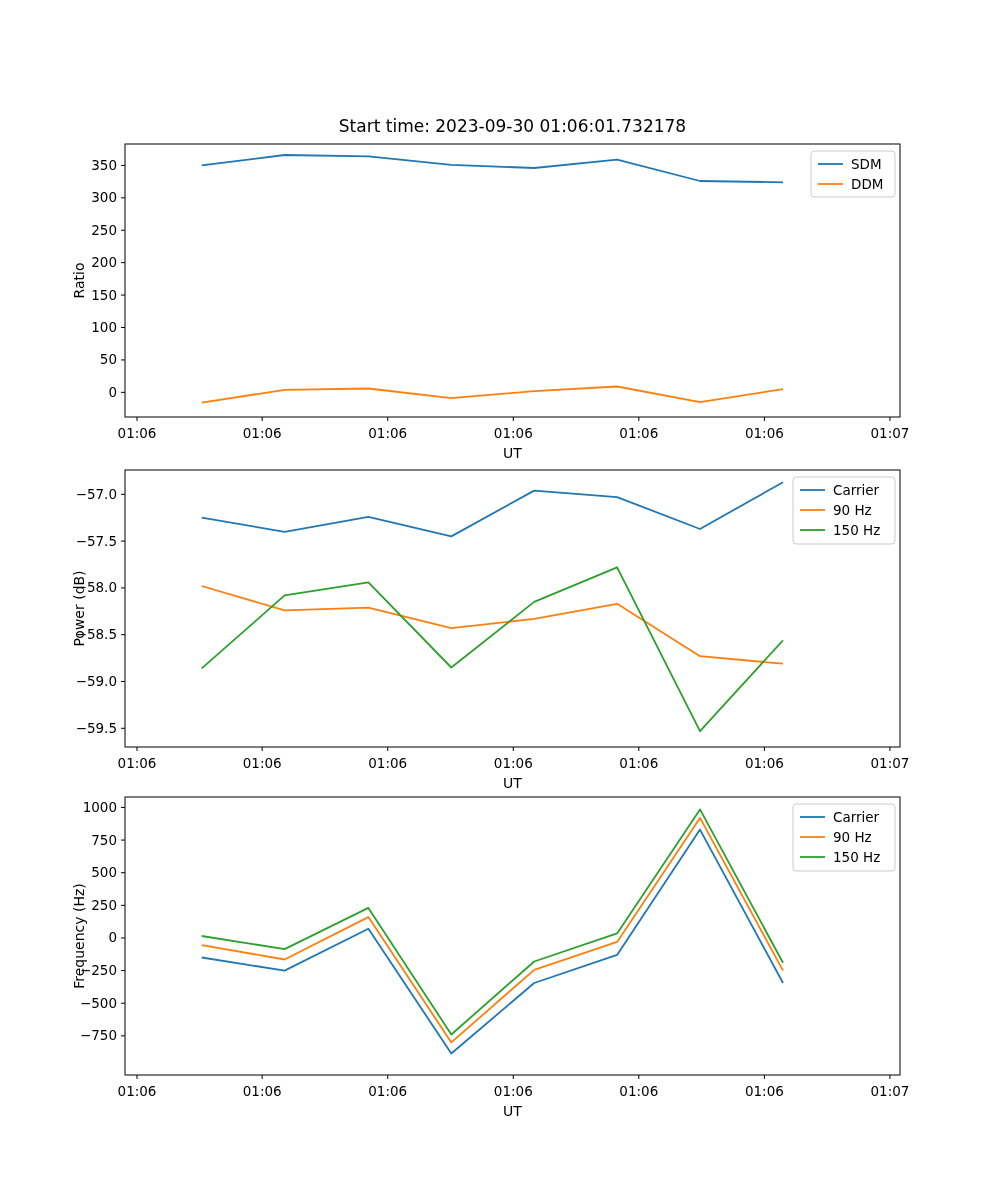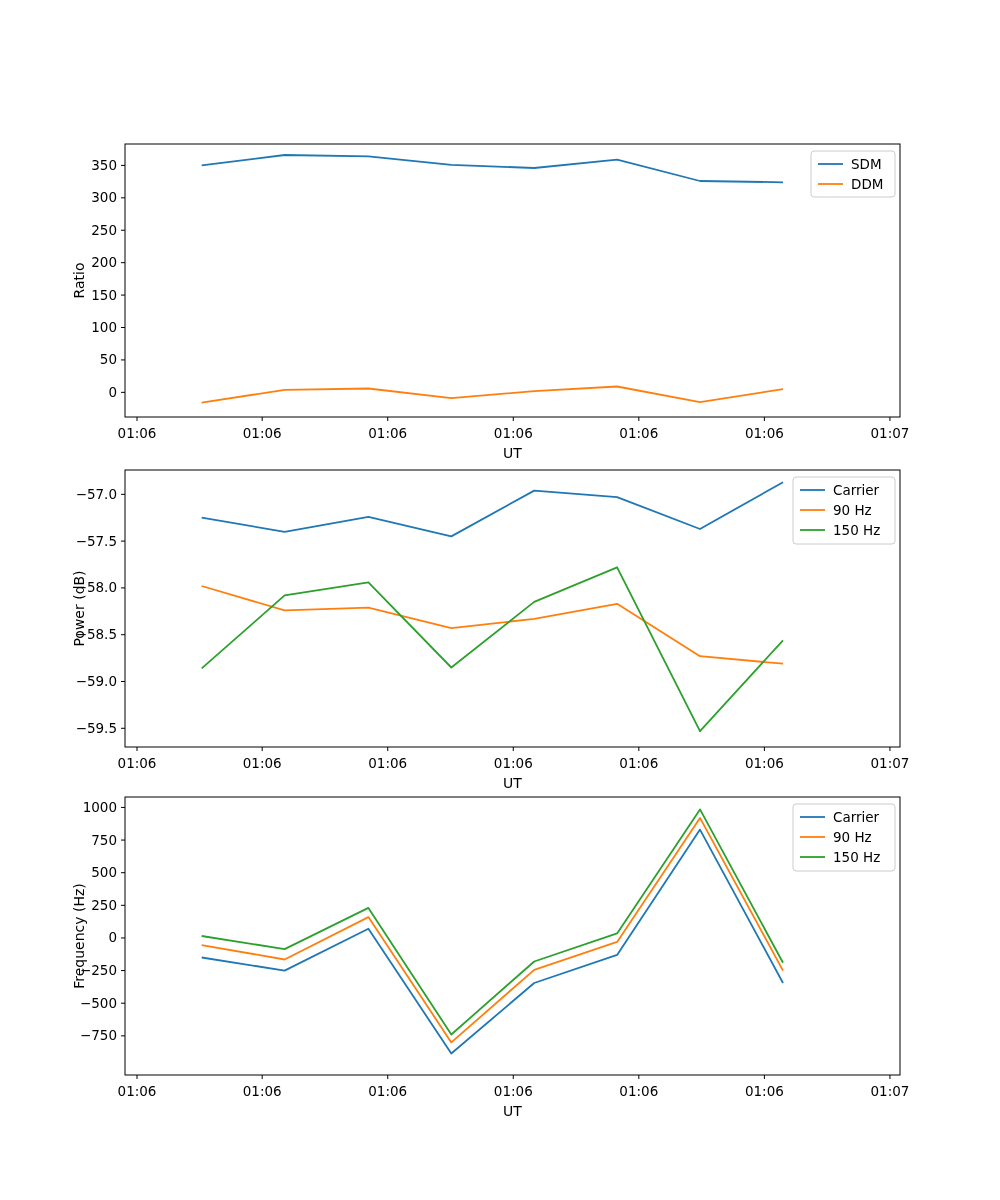--- a/index.html
+++ b/index.html
@@ -29,20 +29,21 @@
     position: absolute;
     left: 0;
     top: 0;
   }
   text { font-family: "DejaVu Sans", sans-serif; }
 </style>
 </head>
 <body>
 
 <div class="figure">
+  <div class="fig-title">Start time: 2023-09-30 01:06:01.732178</div>
   <svg id="chart-svg" width="1000" height="1200">
       <g>
         <polyline points="201.7,165.4 284.6,155.0 368.4,156.3 451.3,164.8 534.2,168.0 617.1,159.6 700.0,181.0 783.0,182.3" fill="none" stroke="#1f77b4" stroke-width="1.8" stroke-linejoin="round" stroke-linecap="butt"></polyline>
         <polyline points="201.7,402.7 284.6,389.8 368.4,388.5 451.3,398.2 534.2,391.1 617.1,386.5 700.0,402.1 783.0,389.1" fill="none" stroke="#ff7f0e" stroke-width="1.8" stroke-linejoin="round" stroke-linecap="butt"></polyline>
         <rect x="125" y="144" width="775" height="273" fill="none" stroke="#000000" stroke-width="1"></rect>
         <line x1="121" y1="392.3586698337292" x2="125" y2="392.3586698337292" stroke="#000000" stroke-width="1"></line>
         <text x="117" y="396.8586698337292" text-anchor="end" font-size="13.5" fill="#000000">0</text>
         <line x1="121" y1="359.93586698337293" x2="125" y2="359.93586698337293" stroke="#000000" stroke-width="1"></line>
         <text x="117" y="364.43586698337293" text-anchor="end" font-size="13.5" fill="#000000">50</text>
         <line x1="121" y1="327.51306413301666" x2="125" y2="327.51306413301666" stroke="#000000" stroke-width="1"></line>

